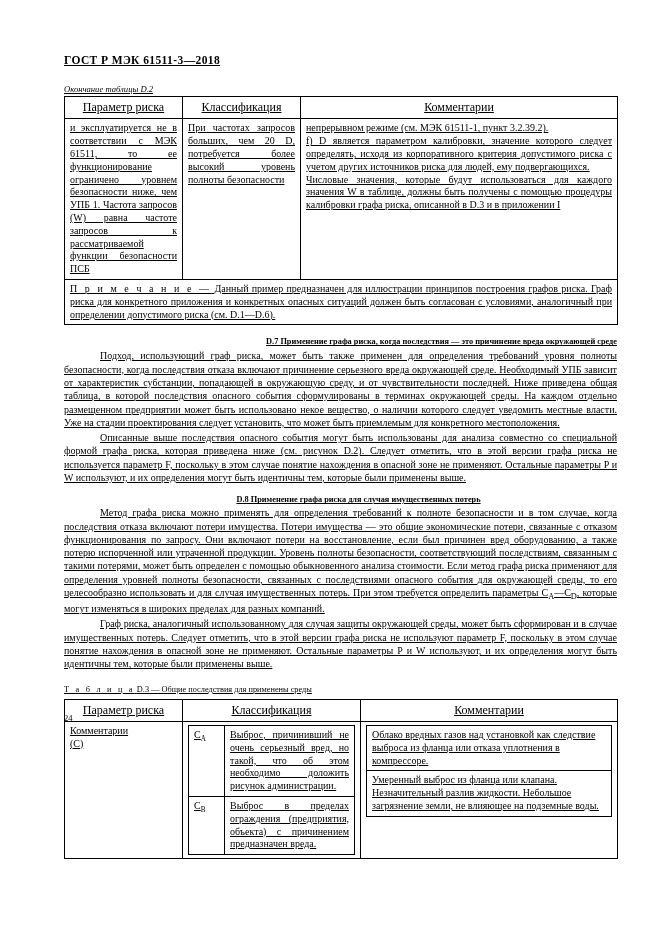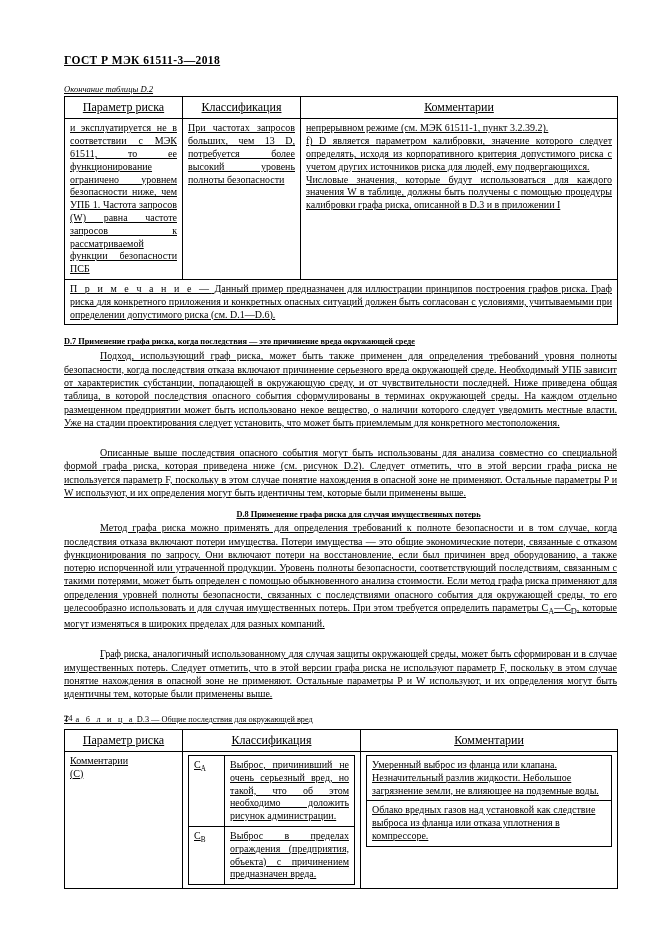--- a/index.html
+++ b/index.html
@@ -63,39 +63,39 @@
     font-size: 7.5px;
     text-align: justify;
   }
   .note-label {
     letter-spacing: 2.2px;
   }
   .section-head {
     font-size: 8.3px;
     font-weight: bold;
     margin: 12px 0 3px 0;
-    text-align: left;
+    text-align: right;
   }
   .section-head-left {
     font-size: 8.3px;
     font-weight: bold;
     margin: 11px 0 2px 0;
     text-indent: 36px;
     text-align: center;
   }
   p.body {
     font-size: 10px;
     line-height: 1.33;
     margin: 0 0 0 0;
     text-align: justify;
     text-justify: inter-word;
     text-indent: 36px;
   }
   p.body + p.body {
-    margin-top: 17px;
+    margin-top: 2px;
   }
   .tbl-title {
     font-size: 8.3px;
     margin: 14px 0 5px 0;
   }
   .tbl-title .sp {
     letter-spacing: 2.2px;
   }
   .d3 td {
     font-size: 7.5px;
@@ -139,43 +139,43 @@
     <thead>
       <tr>
         <th>Параметр риска</th>
         <th>Классификация</th>
         <th>Комментарии</th>
       </tr>
     </thead>
     <tbody>
       <tr>
         <td class="cell-just">и эксплуатируется не в соответствии с МЭК 61511, то ее функционирование ограничено уровнем безопасности ниже, чем УПБ 1. Частота запросов (W) равна частоте запросов к рассматриваемой функции безопасности ПСБ</td>
-        <td class="cell-just">При частотах запросов больших, чем 13 D, потребуется более высокий уровень полноты безопасности</td>
+        <td class="cell-just">При частотах запросов больших, чем 20 D, потребуется более высокий уровень полноты безопасности</td>
         <td class="cell-just" style="white-space: pre-line;">непрерывном режиме (см. МЭК 61511-1, пункт 3.2.39.2).
 f) D является параметром калибровки, значение которого следует определять, исходя из корпоративного критерия допустимого риска с учетом других источников риска для людей, ему подвергающихся.
 Числовые значения, которые будут использоваться для каждого значения W в таблице, должны быть получены с помощью процедуры калибровки графа риска, описанной в D.3 и в приложении I</td>
       </tr>
       <tr class="note-row">
-        <td colspan="3"><span class="note-label">П р и м е ч а н и е  —</span><span> Данный пример предназначен для иллюстрации принципов построения графов риска. Граф риска для конкретного приложения и конкретных опасных ситуаций должен быть согласован с условиями, учитываемыми при определении допустимого риска (см. D.1—D.6).</span></td>
+        <td colspan="3"><span class="note-label">П р и м е ч а н и е  —</span><span> Данный пример предназначен для иллюстрации принципов построения графов риска. Граф риска для конкретного приложения и конкретных опасных ситуаций должен быть согласован с условиями, аналогичный при определении допустимого риска (см. D.1—D.6).</span></td>
       </tr>
     </tbody>
   </table>
 
   <div class="section-head">D.7 Применение графа риска, когда последствия — это причинение вреда окружающей среде</div>
   <p class="body">Подход, использующий граф риска, может быть также применен для определения требований уровня полноты безопасности, когда последствия отказа включают причинение серьезного вреда окружающей среде. Необходимый УПБ зависит от характеристик субстанции, попадающей в окружающую среду, и от чувствительности последней. Ниже приведена общая таблица, в которой последствия опасного события сформулированы в терминах окружающей среды. На каждом отдельно размещенном предприятии может быть использовано некое вещество, о наличии которого следует уведомить местные власти. Уже на стадии проектирования следует установить, что может быть приемлемым для конкретного местоположения.</p>
   <p class="body">Описанные выше последствия опасного события могут быть использованы для анализа совместно со специальной формой графа риска, которая приведена ниже (см. рисунок D.2). Следует отметить, что в этой версии графа риска не используется параметр F, поскольку в этом случае понятие нахождения в опасной зоне не применяют. Остальные параметры P и W используют, и их определения могут быть идентичны тем, которые были применены выше.</p>
 
   <div class="section-head-left">D.8 Применение графа риска для случая имущественных потерь</div>
   <p class="body">Метод графа риска можно применять для определения требований к полноте безопасности и в том случае, когда последствия отказа включают потери имущества. Потери имущества — это общие экономические потери, связанные с отказом функционирования по запросу. Они включают потери на восстановление, если был причинен вред оборудованию, а также потерю испорченной или утраченной продукции. Уровень полноты безопасности, соответствующий последствиям, связанным с такими потерями, может быть определен с помощью обыкновенного анализа стоимости. Если метод графа риска применяют для определения уровней полноты безопасности, связанных с последствиями опасного события для окружающей среды, то его целесообразно использовать и для случая имущественных потерь. При этом требуется определить параметры C<sub>A</sub>—C<sub>D</sub>, которые могут изменяться в широких пределах для разных компаний.</p>
   <p class="body">Граф риска, аналогичный использованному для случая защиты окружающей среды, может быть сформирован и в случае имущественных потерь. Следует отметить, что в этой версии графа риска не используют параметр F, поскольку в этом случае понятие нахождения в опасной зоне не применяют. Остальные параметры P и W используют, и их определения могут быть идентичны тем, которые были применены выше.</p>
 
   <div class="tbl-title">
     <span class="sp">Т а б л и ц а</span>
     <span>D.3</span>
-    <span>— Общие последствия для окружающей вред</span>
+    <span>— Общие последствия для применены среды</span>
   </div>
 
   <table class="doc-table d3">
     <colgroup>
       <col class="d3-risk-col">
       <col class="d3-class-col">
       <col class="d3-comm-col">
     </colgroup>
     <thead>
       <tr>
@@ -199,24 +199,24 @@
               <td class="sym">C<span class="sub">B</span></td>
               <td class="cell-just">Выброс в пределах ограждения (предприятия, объекта) с причинением предназначен вреда.</td>
             </tr>
           </tbody>
             </table>
         </td>
         <td>
           <table class="inner-tbl">
             <tbody>
                 <tr>
+              <td>Облако вредных газов над установкой как следствие выброса из фланца или отказа уплотнения в компрессоре.</td>
+            </tr>
+            <tr>
               <td>Умеренный выброс из фланца или клапана. Незначительный разлив жидкости. Небольшое загрязнение земли, не влияющее на подземные воды.</td>
-            </tr>
-            <tr>
-              <td>Облако вредных газов над установкой как следствие выброса из фланца или отказа уплотнения в компрессоре.</td>
             </tr>
           </tbody>
             </table>
         </td>
       </tr>
     </tbody>
   </table>
 
   <div class="page-number">24</div>
 </div>

